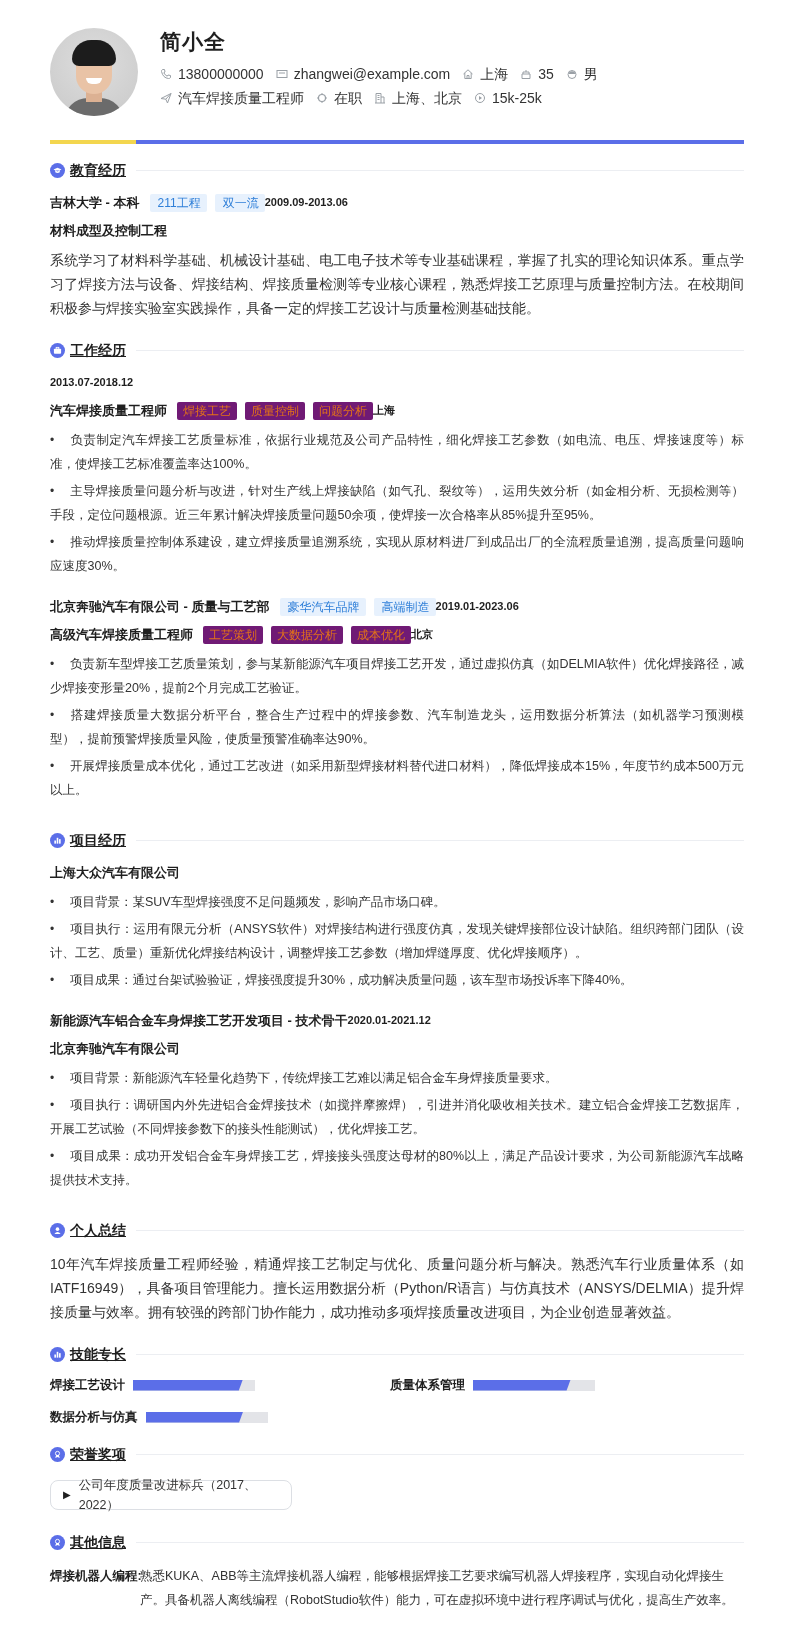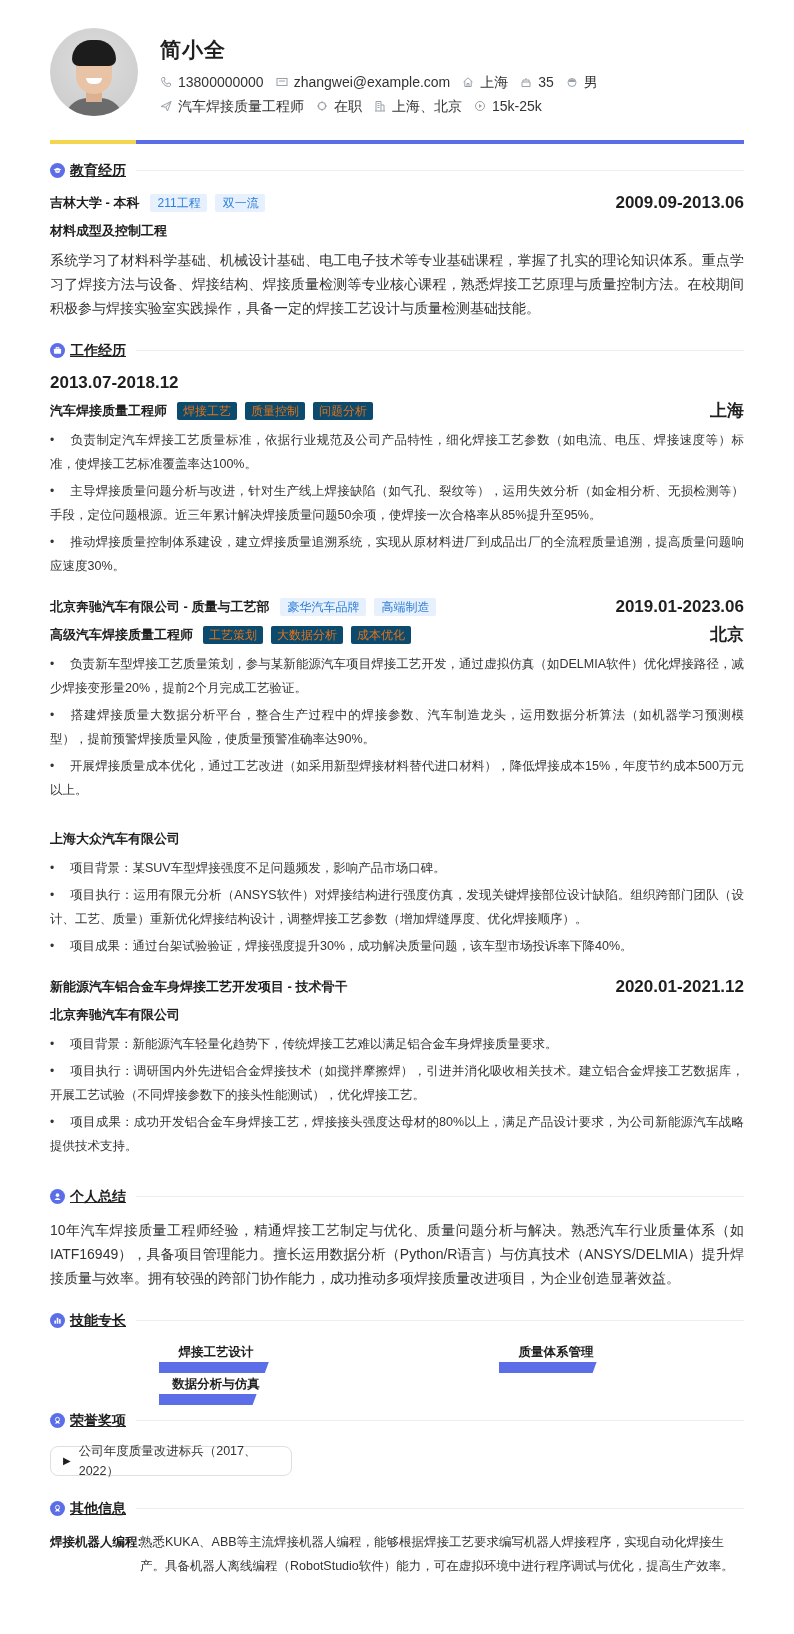--- a/index.html
+++ b/index.html
@@ -19,59 +19,59 @@
     background: radial-gradient(circle at 50% 40%, #dedede 0%, #cfcfcf 70%, #c4c4c4 100%);
     position: relative; overflow: hidden; flex-shrink: 0;
   }
   .avatar .hair { position:absolute; left:22px; top:12px; width:44px; height:26px; background:#1c1c1c; border-radius:22px 22px 8px 8px; }
   .avatar .face { position:absolute; left:26px; top:20px; width:36px; height:46px; background:#e9c3a6; border-radius:16px 16px 20px 20px; }
   .avatar .smile { position:absolute; left:36px; top:50px; width:16px; height:6px; background:#fff; border-radius:0 0 8px 8px; }
   .avatar .shirt { position:absolute; left:14px; top:70px; width:60px; height:30px; background:#6b6b6b; border-radius:24px 24px 0 0; }
   .avatar .neck { position:absolute; left:36px; top:62px; width:16px; height:12px; background:#dcb193; }
 
   .head-info { margin-left: 22px; padding-top: 0px; }
-  .name { font-size: 21px; font-weight: bold; color: #1f1f1f; line-height: 28px; margin-top: 8px; letter-spacing: 1px; }
+  .name { font-size: 21px; font-weight: bold; color: #1f1f1f; line-height: 28px; margin-top: 0px; letter-spacing: 1px; }
   .meta-row { display: flex; align-items: center; margin-top: 10px; font-size: 14px; color: #333; line-height: 16px; }
   .meta-row + .meta-row { margin-top: 8px; }
   .meta-item { display: flex; align-items: center; margin-right: 12px; }
   .meta-icon { width: 12px; height: 12px; color: #9aa0a6; margin-right: 6px; display: inline-flex; align-items: center; justify-content: center; font-size: 10px; }
   .meta-icon svg { width: 12px; height: 12px; }
 
   .divider-bar { display: flex; height: 4px; margin-top: 2px; margin-bottom: 14px; }
   .divider-bar .yellow { width: 86px; background: #f3d64e; }
   .divider-bar .blue { flex: 1; background: #5b6ee8; }
 
   
   .section { margin-top: 4px; }
   .section-title { display: flex; align-items: center; height: 24px; margin-bottom: 10px; text-decoration: underline; }
   .section-icon { width: 15px; height: 15px; border-radius: 50%; background: #5b6ee8; display: flex; align-items: center; justify-content: center; margin-right: 5px; flex-shrink: 0; }
   .section-icon svg { width: 9px; height: 9px; }
   .section-title .label { font-size: 14px; font-weight: bold; color: #1f1f1f; white-space: nowrap; }
   .section-title .line { flex: 1; height: 1px; background: #eceef2; margin-left: 10px; }
 
-  .row { display: flex; align-items: center; justify-content: space-between; height: 22px; margin-bottom: 6px; }
+  .row { display: flex; align-items: center; height: 22px; margin-bottom: 6px; }
   .row-left { display: flex; align-items: center; }
   .strong { font-weight: bold; font-size: 13px; color: #1f1f1f; }
-  .date { font-weight: bold; font-size: 17px; color: #1f1f1f; }
+  .date { font-weight: bold; font-size: 11px; color: #1f1f1f; }
   .tag { display: inline-block; font-size: 12px; line-height: 18px; padding: 0 6px; border-radius: 2px; margin-left: 8px; }
   .tag.blue { background: #e7f1fd; color: #2f7fd8; padding-left: 8px; }
-  .tag.orange { background: #0c4a6e; color: #e37318; }
+  .tag.orange { background: #701a75; color: #e37318; }
   .tag.first { margin-left: 10px; }
 
   .para { font-size: 14px; color: #333; line-height: 24px; text-align: justify; }
   .bullets { list-style: none; }
   .bullets li { position: relative; padding-left: 0; font-size: 12.5px; color: #333; line-height: 24px; margin-bottom: 3px; text-align: justify; }
   .bullets li .dot { display: inline-block; width: 20px; font-size: 12px; color: #333; }
 
   .block { margin-bottom: 18px; }
   .block.last { margin-bottom: 26px; }
 
   
   .skills { display: grid; grid-template-columns: 340px 340px; row-gap: 14px; margin-bottom: 16px; margin-top: 4px; }
-  .skill { display: flex; align-items: center; height: 18px; flex-direction: column; }
+  .skill { display: flex; align-items: center; height: 18px; }
   .skill .skill-name { font-weight: bold; font-size: 12.5px; color: #1f1f1f; margin-right: 8px; }
   .skill .bar { width: 122px; height: 11px; background: #e3e4e8; position: relative; }
   .skill .bar .fill { position: absolute; left: 0; top: 0; height: 11px; background: #5b6ee8; clip-path: polygon(0 0, 100% 0, calc(100% - 4px) 100%, 0 100%); }
 
   
   .award-box { display: inline-flex; align-items: center; border: 1px solid #dcdfe4; border-radius: 8px; height: 30px; padding: 0 14px 0 12px; margin-top: 4px; margin-bottom: 16px; font-size: 12.5px; color: #333; width: 242px; }
   .award-box .tri { font-size: 10px; margin-right: 8px; color: #1f1f1f; }
 
   
   .other { display: flex; font-size: 12.5px; line-height: 24px; color: #333; margin-top: 4px; }
@@ -261,20 +261,31 @@
       </div>
       <ul class="bullets">
         <li><span class="dot">•</span><span>负责新车型焊接工艺质量策划，参与某新能源汽车项目焊接工艺开发，通过虚拟仿真（如DELMIA软件）优化焊接路径，减少焊接变形量20%，提前2个月完成工艺验证。</span></li>
         <li><span class="dot">•</span><span>搭建焊接质量大数据分析平台，整合生产过程中的焊接参数、汽车制造龙头，运用数据分析算法（如机器学习预测模型），提前预警焊接质量风险，使质量预警准确率达90%。</span></li>
         <li><span class="dot">•</span><span>开展焊接质量成本优化，通过工艺改进（如采用新型焊接材料替代进口材料），降低焊接成本15%，年度节约成本500万元以上。</span></li>
       </ul>
     </div>
   </div>
 
   <div class="section">
+    <div class="section-title">
+      <span class="section-icon">
+          <svg viewBox="0 0 10 10">
+            <rect x="1.5" y="5" width="1.8" height="3.5" fill="#fff"></rect>
+            <rect x="4.1" y="2" width="1.8" height="6.5" fill="#fff"></rect>
+            <rect x="6.7" y="3.5" width="1.8" height="5" fill="#fff"></rect>
+          </svg>
+        </span>
+      <span class="label">项目经历</span>
+      <span class="line"></span>
+    </div>
 
     <div class="block">
       <div class="row">
           <span class="strong">上海大众汽车有限公司</span>
         </div>
       <ul class="bullets">
         <li><span class="dot">•</span><span>项目背景：某SUV车型焊接强度不足问题频发，影响产品市场口碑。</span></li>
         <li><span class="dot">•</span><span>项目执行：运用有限元分析（ANSYS软件）对焊接结构进行强度仿真，发现关键焊接部位设计缺陷。组织跨部门团队（设计、工艺、质量）重新优化焊接结构设计，调整焊接工艺参数（增加焊缝厚度、优化焊接顺序）。</span></li>
         <li><span class="dot">•</span><span>项目成果：通过台架试验验证，焊接强度提升30%，成功解决质量问题，该车型市场投诉率下降40%。</span></li>
       </ul>

